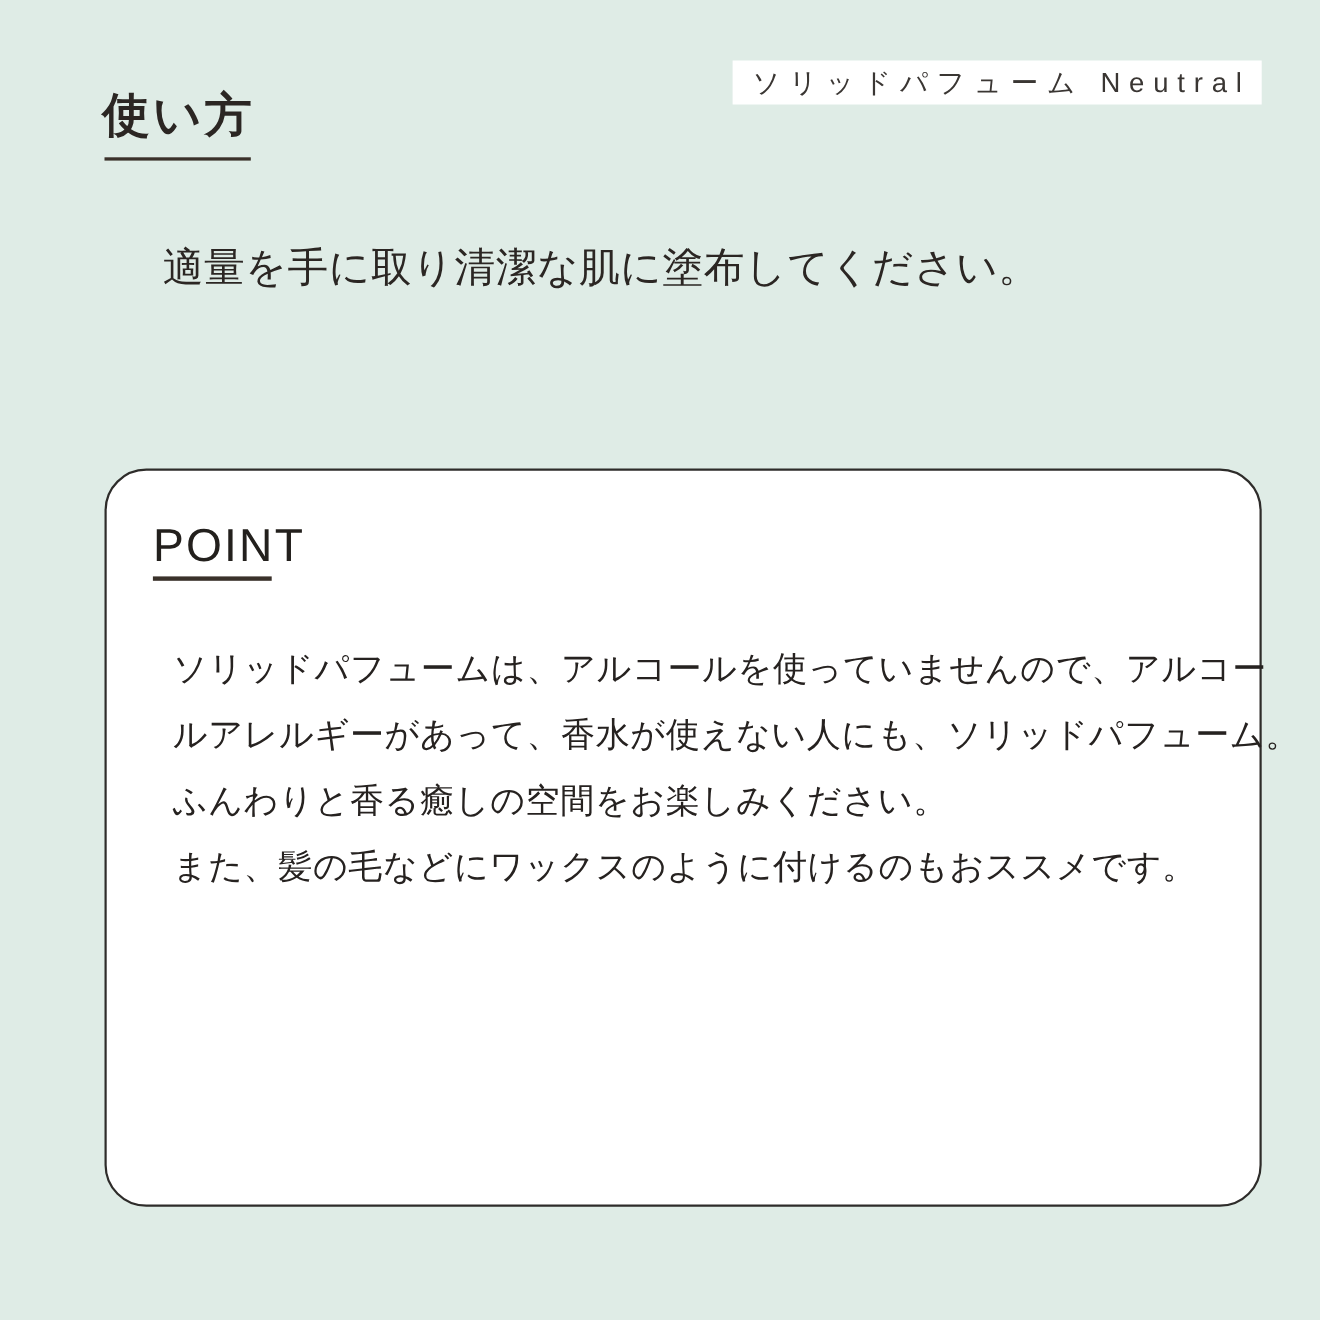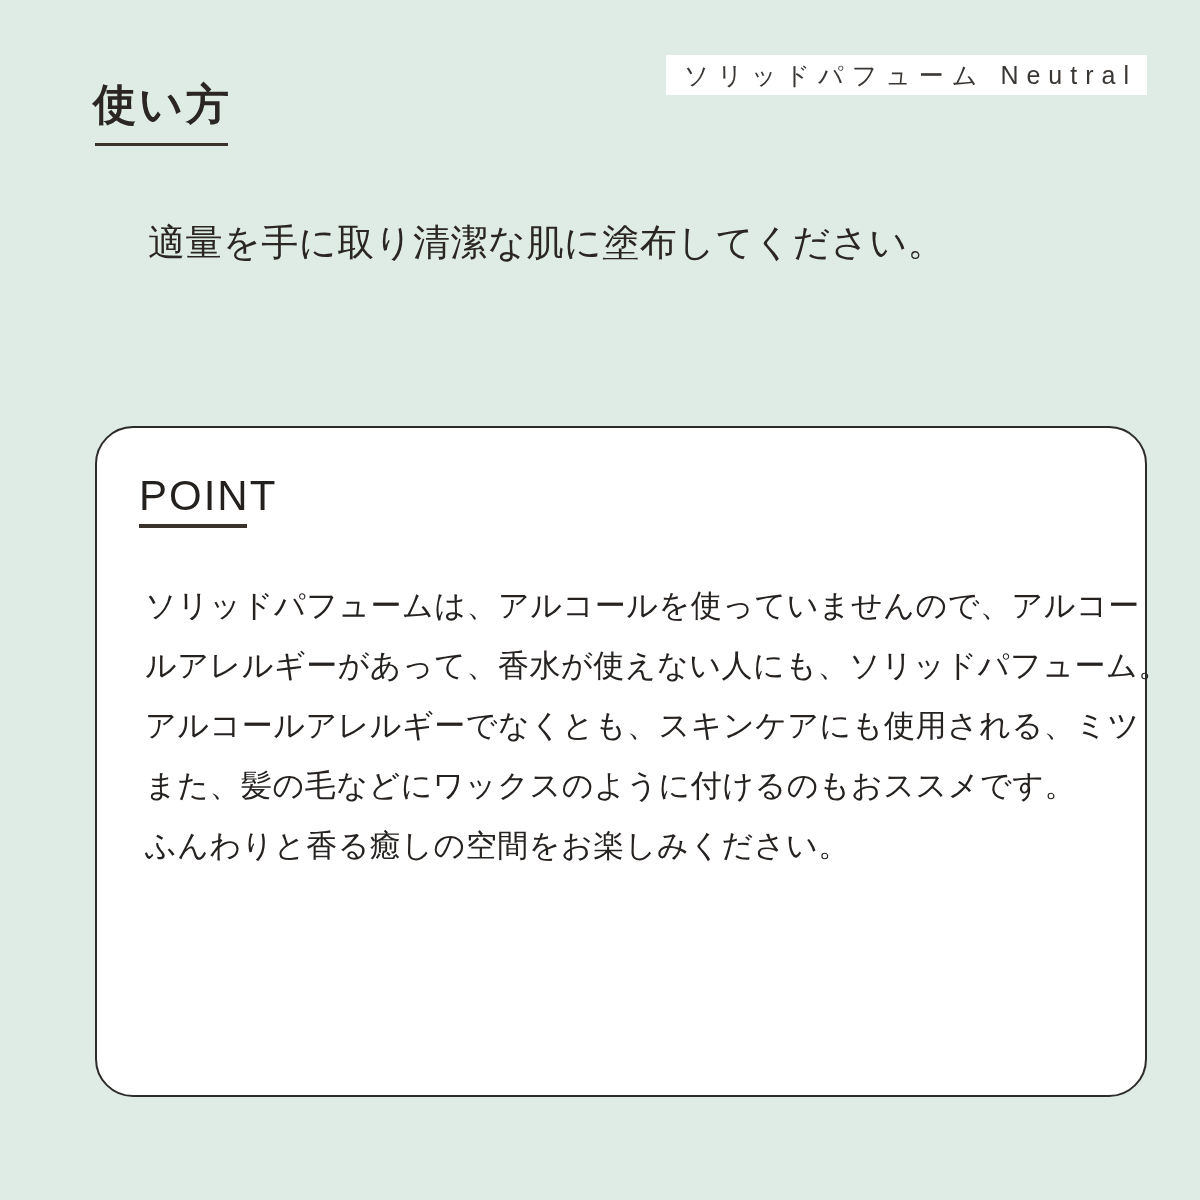--- a/index.html
+++ b/index.html
@@ -86,27 +86,26 @@
   .point-underline {
     position: absolute;
     left: 42px;
     top: 96px;
     width: 108px;
     height: 4px;
     background: var(--underline);
   }
   .point-body {
     position: absolute;
-    left: 48px;
+    left: 60px;
     top: 150px;
     width: 980px;
     font-size: 31px;
     letter-spacing: 0.5px;
     color: #262220;
-    font-family: Liberation Mono, monospace;
   }
   .body-line {
     height: 60px;
     line-height: 60px;
     white-space: nowrap;
   }
 </style>
 </head>
 <body>
 
@@ -122,20 +121,19 @@
 
   <div class="point-card">
 
     <h2 class="point-heading">POINT</h2>
 
     <div class="point-underline"></div>
 
     <div class="point-body">
       <div class="body-line">ソリッドパフュームは、アルコールを使っていませんので、アルコー</div>
       <div class="body-line">ルアレルギーがあって、香水が使えない人にも、ソリッドパフューム。</div>
-      <div class="body-line">アルコールアレルギーでなくとも、スキンケアにも使用される、ミツ</div>
+      <div class="body-line">ふんわりと香る癒しの空間をお楽しみください。</div>
       <div class="body-line">また、髪の毛などにワックスのように付けるのもおススメです。</div>
-      <div class="body-line">ふんわりと香る癒しの空間をお楽しみください。</div>
     </div>
 
   </div>
 
 </div>
 
 </body></html>

